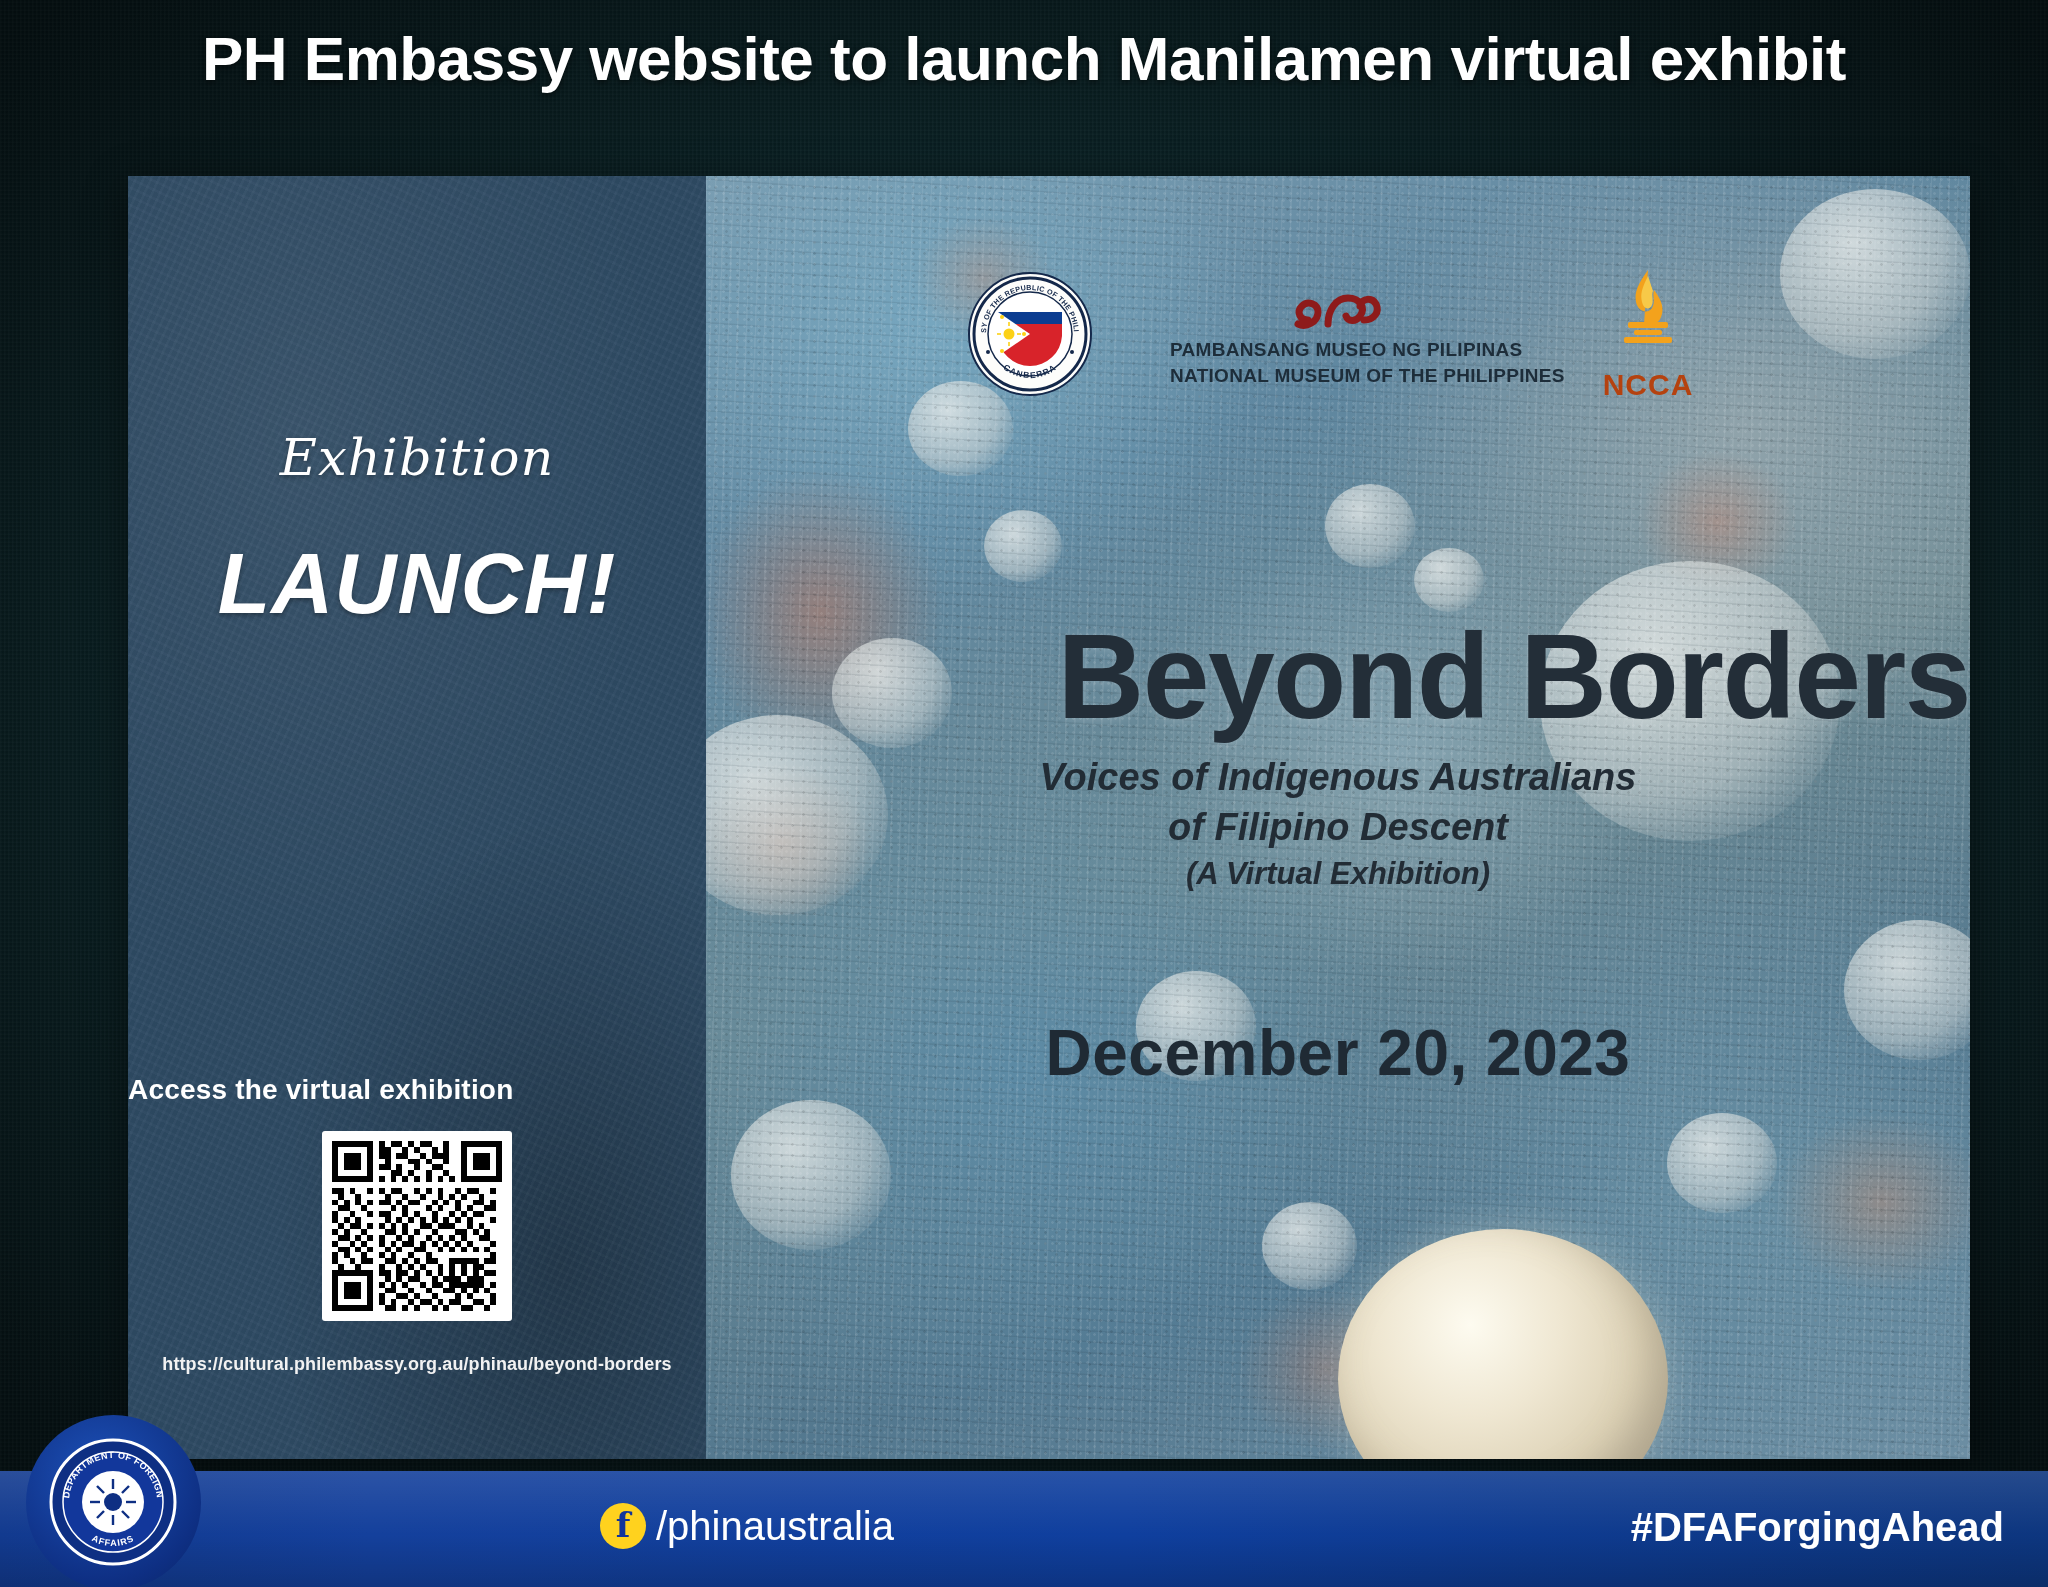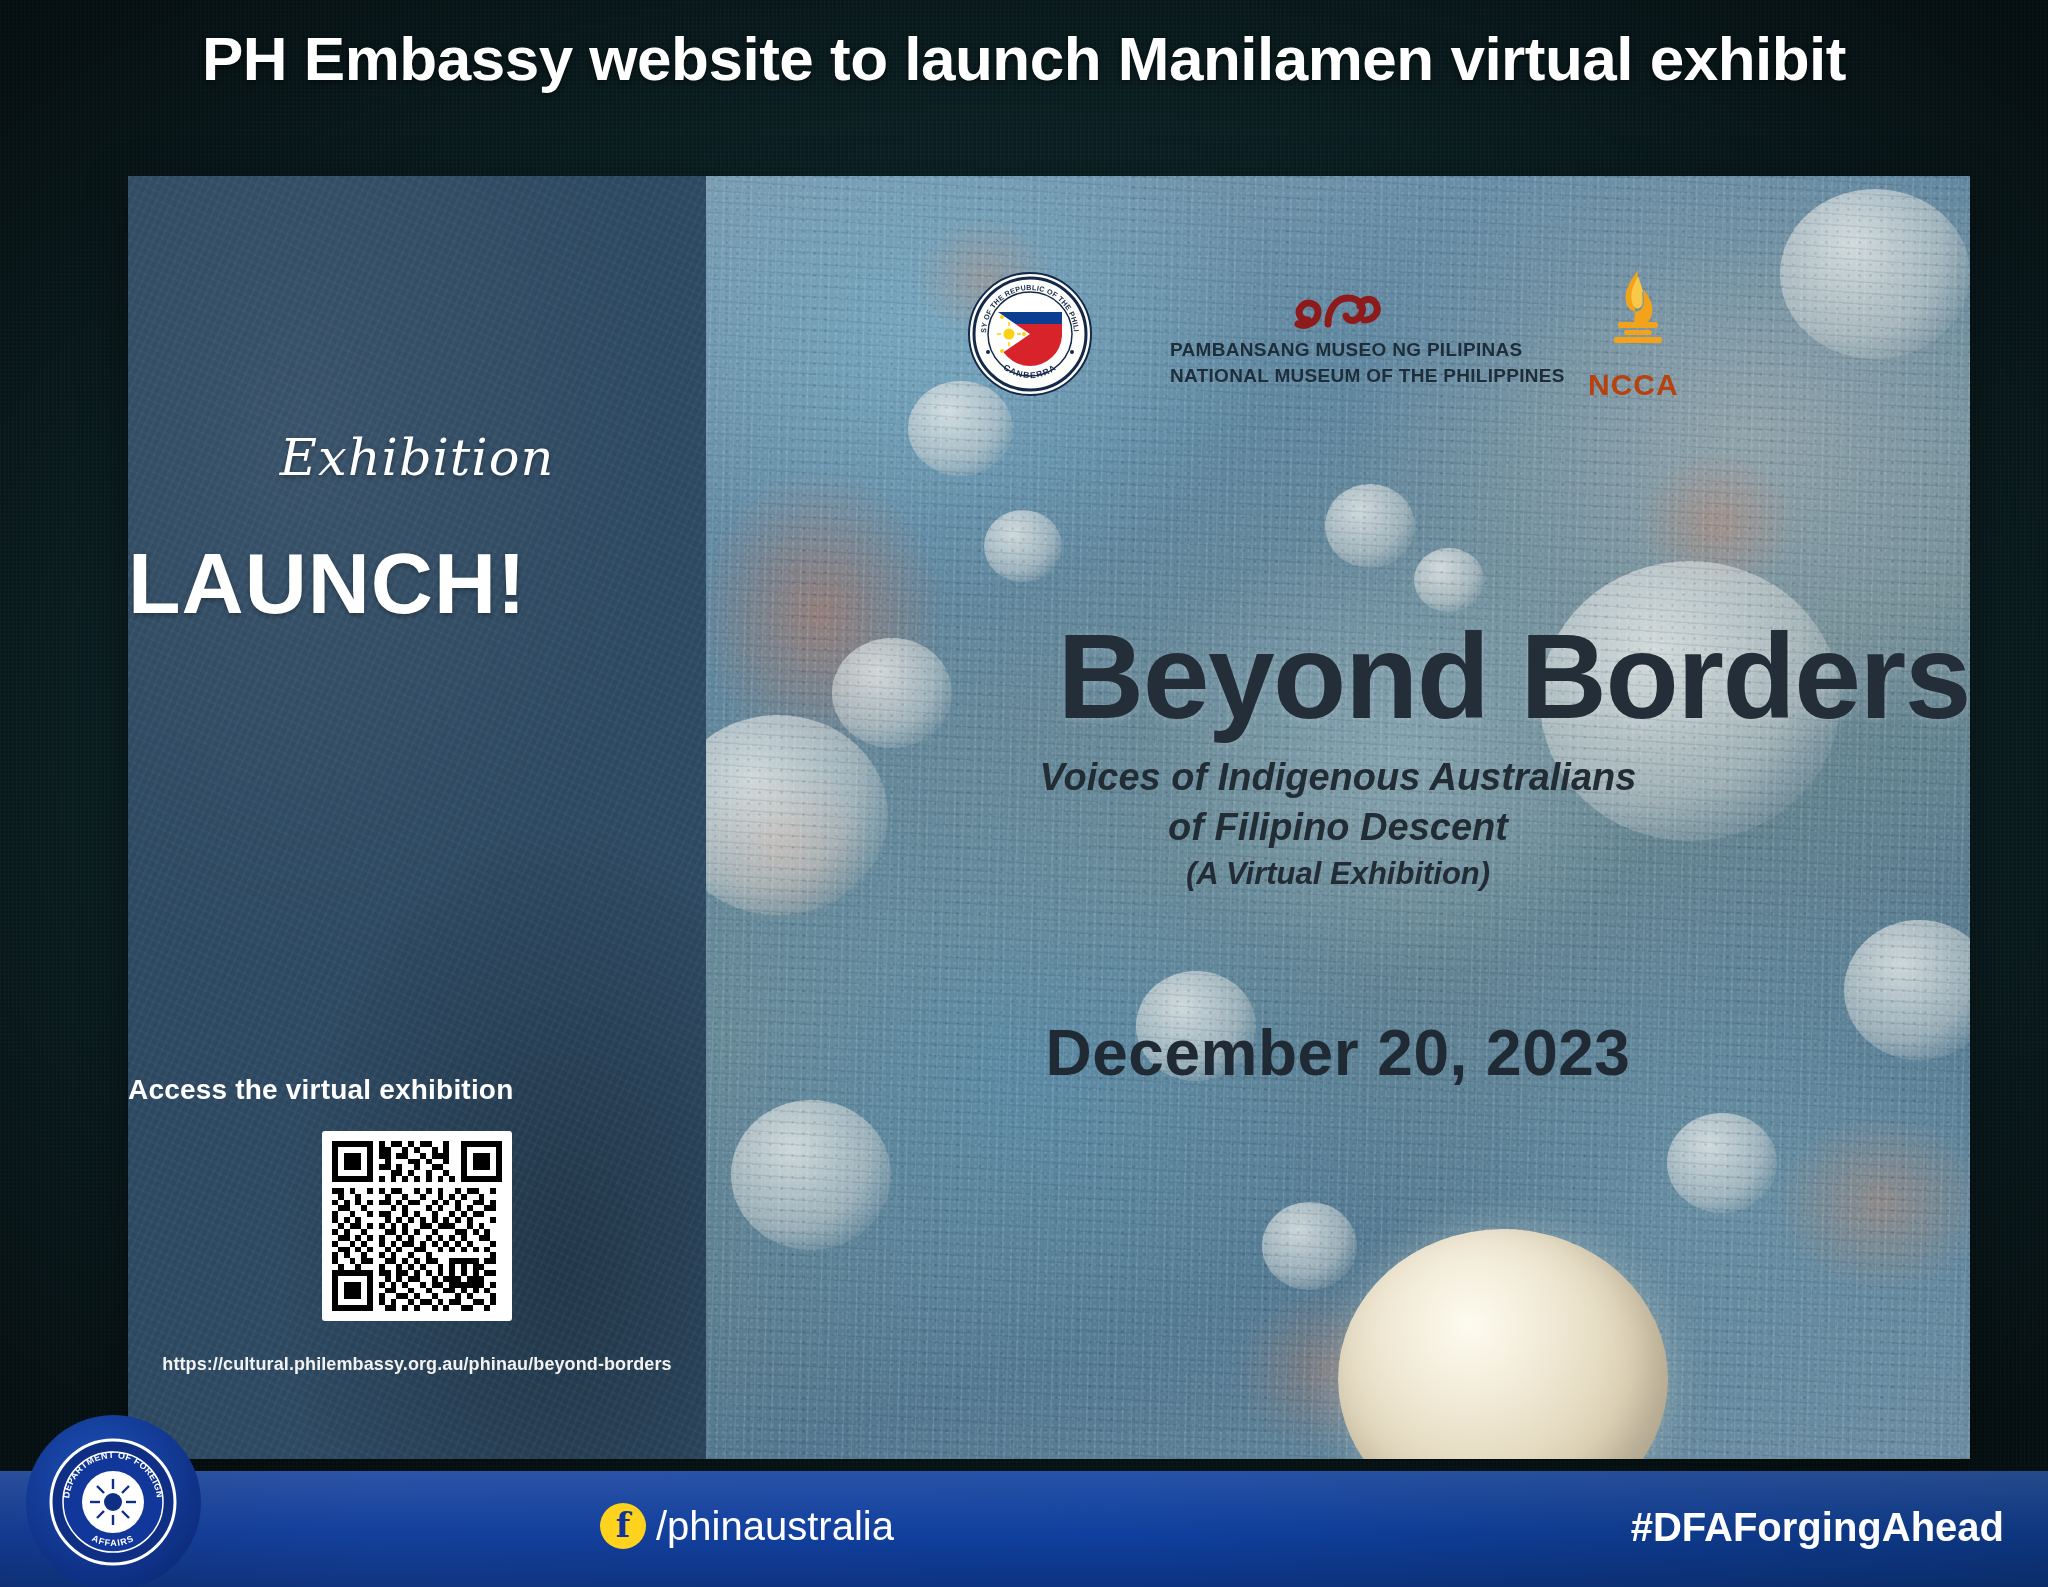--- a/index.html
+++ b/index.html
@@ -97,26 +97,27 @@
     font-family: "DejaVu Serif", serif;
     font-style: italic;
     font-size: 51px;
     letter-spacing: 1px;
     text-shadow: 0 2px 5px rgba(0,0,0,0.35);
   }
   #launch-word {
     position: absolute;
     left: 0; right: 0;
     top: 358px;
-    text-align: left;
+    text-align: center;
     color: #ffffff;
     font-size: 86px;
     font-weight: bold;
     letter-spacing: 1px;
     text-shadow: 0 2px 5px rgba(0,0,0,0.35);
+    font-style: italic;
   }
   #access-label {
     position: absolute;
     left: 0; right: 0;
     top: 898px;
     color: #ffffff;
     font-size: 28px;
     font-weight: bold;
     letter-spacing: 0.2px;
   }
@@ -232,21 +233,21 @@
   #museum-logo { text-align: center; width: 340px; }
   #museum-mark { height: 58px; display:flex; align-items:center; justify-content:center; }
   #museum-line1, #museum-line2 {
     color: #1d2d3a;
     font-size: 19px;
     font-weight: bold;
     letter-spacing: 0.3px;
     line-height: 1.35;
     white-space: nowrap;
   }
-  #ncca-logo { width: 120px; text-align: left; }
+  #ncca-logo { width: 120px; text-align: center; }
   #ncca-label {
     color: #b5420f;
     font-size: 30px;
     font-weight: bold;
     letter-spacing: 1px;
     margin-top: 2px;
   }
 
   
   #art-title {

